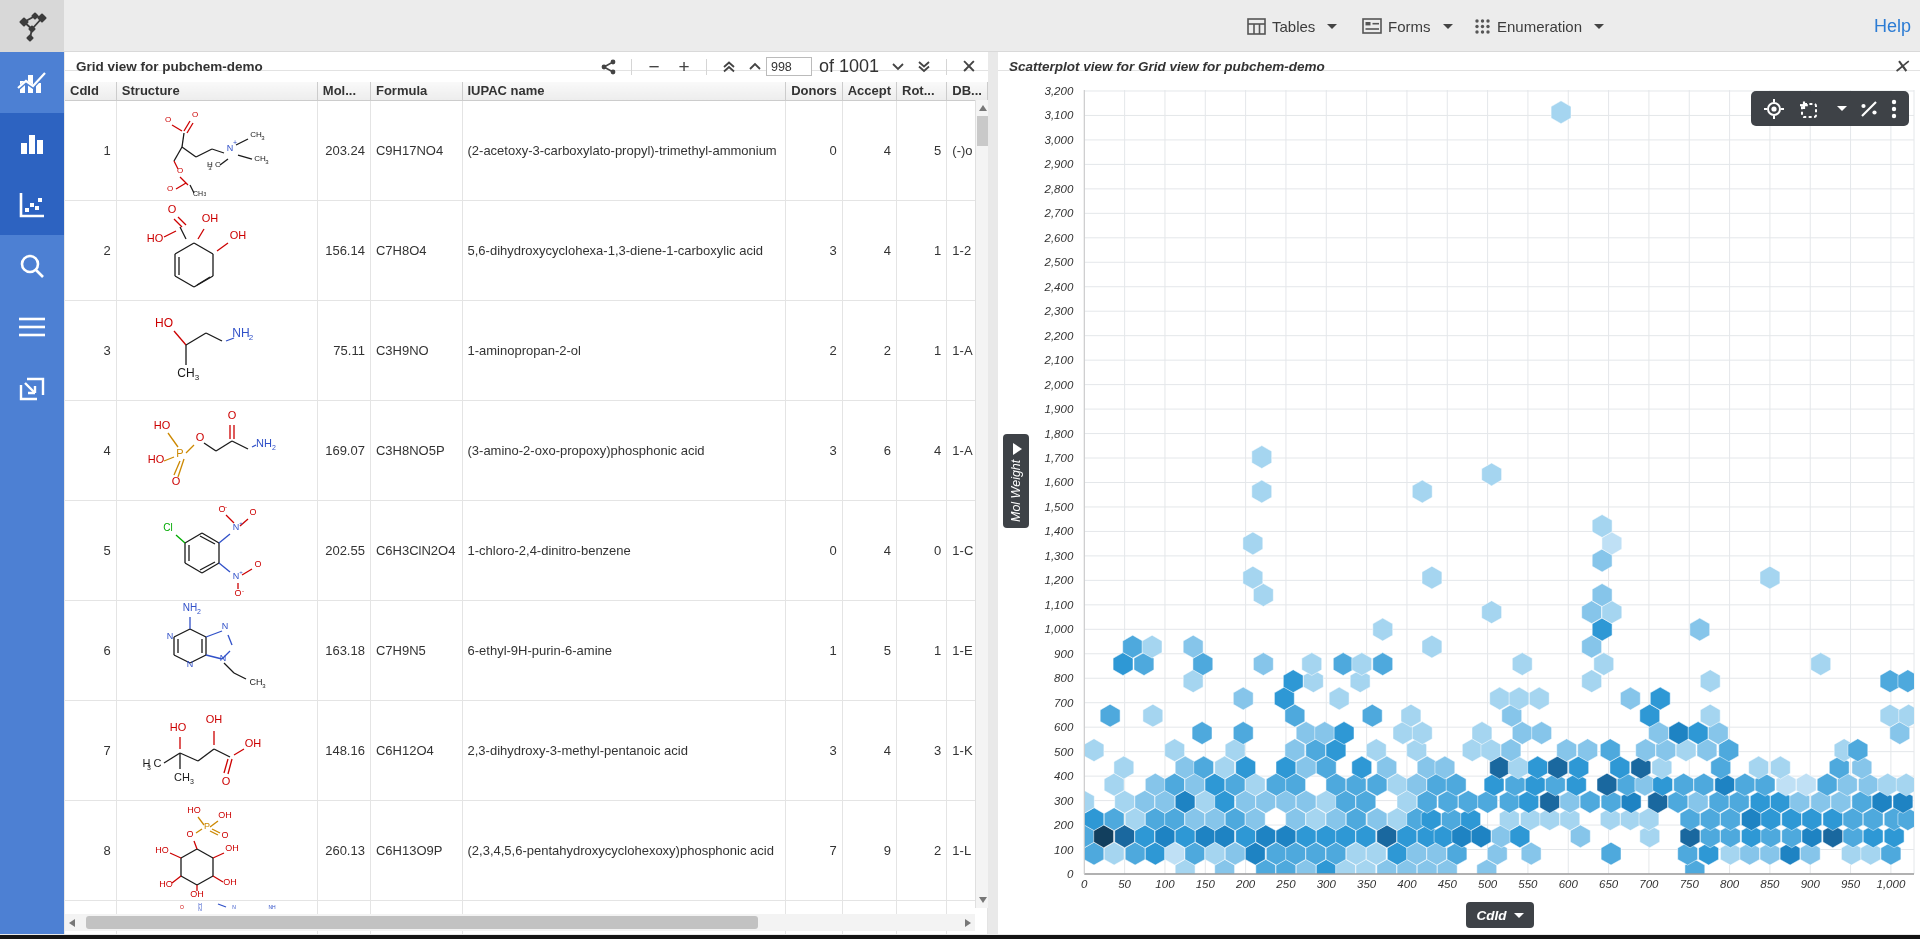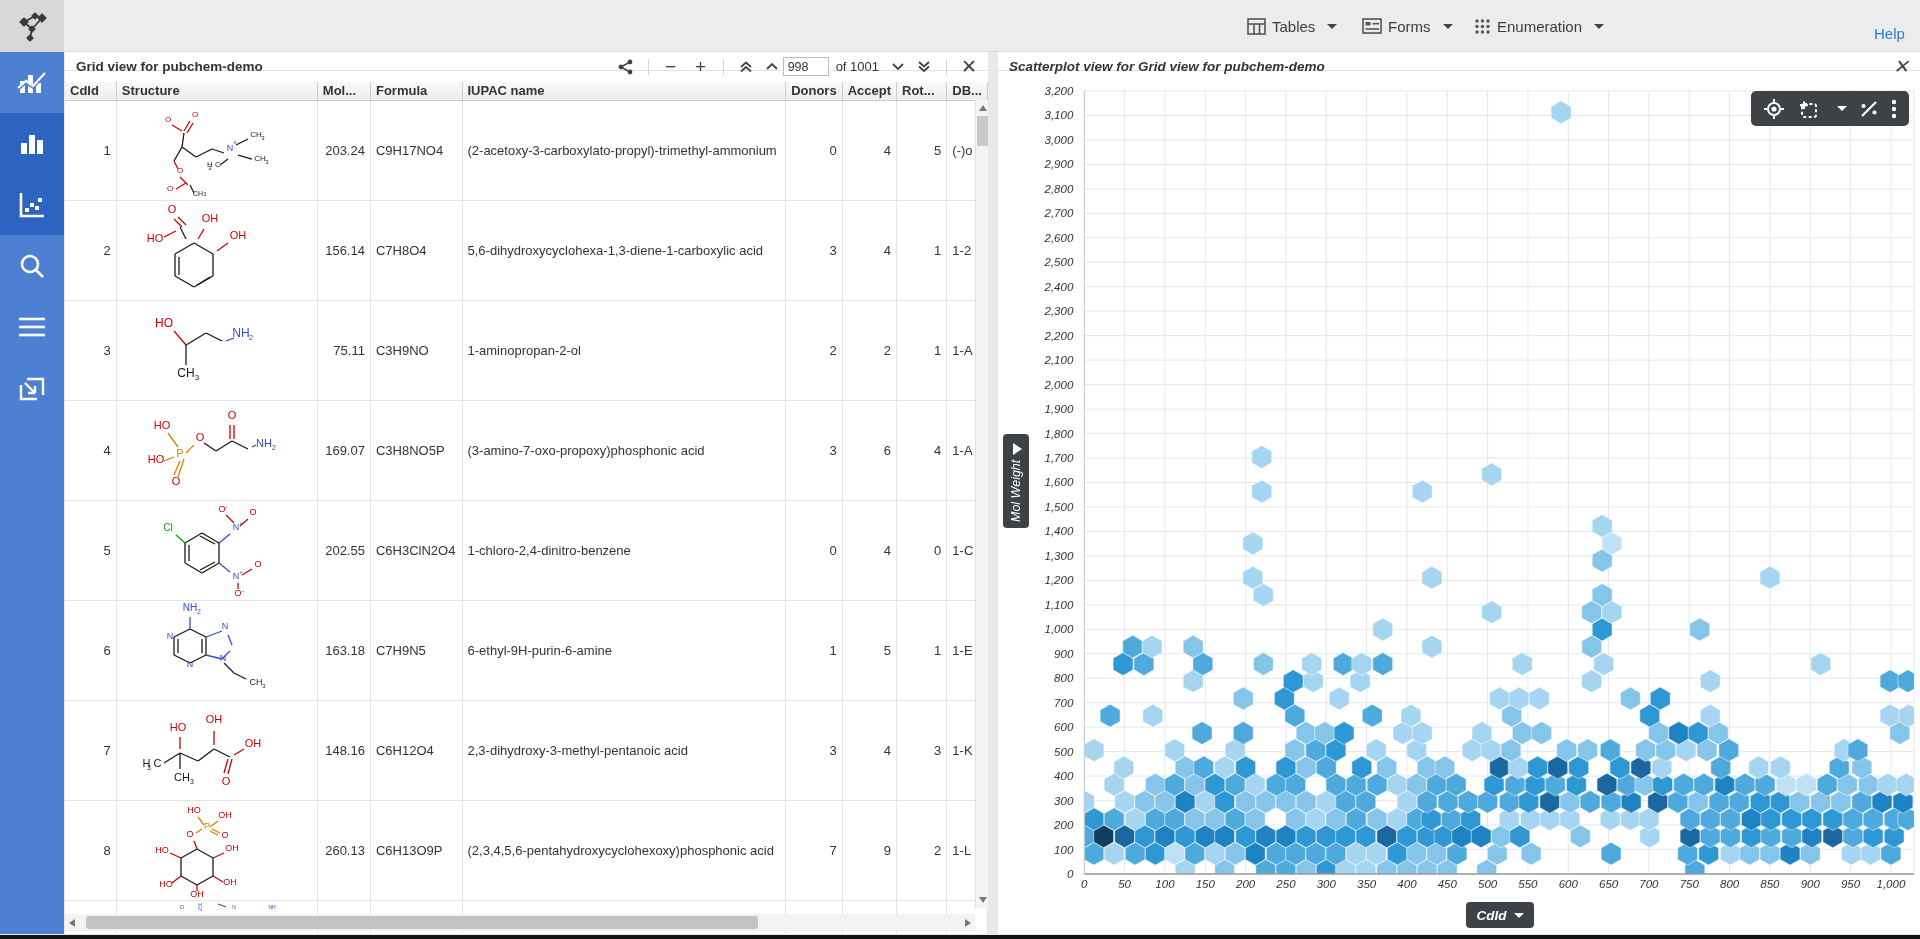--- a/index.html
+++ b/index.html
@@ -4,38 +4,38 @@
 <style>
   * { margin:0; padding:0; box-sizing:border-box; }
   html,body { width:1920px; height:939px; overflow:hidden; }
   body { font-family:"Liberation Sans", sans-serif; background:#e9e9e9; position:relative; }
   
   .topbar { position:absolute; left:0; top:0; width:1920px; height:52px; background:#ececec; border-bottom:1px solid #d9d9d9; }
   .logobox { position:absolute; left:0; top:0; width:64px; height:52px; background:#d8d8d8; display:flex; align-items:center; justify-content:center; }
   .topmenu { position:absolute; top:0; height:52px; display:flex; align-items:center; gap:6px; color:#3c3c3c; font-size:15px; cursor:default; }
   .topmenu .mi { color:#555; display:flex; align-items:center; }
   .caret { width:0; height:0; border-left:5px solid transparent; border-right:5px solid transparent; border-top:5px solid #444; margin-left:6px; }
-  .help { position:absolute; top:7px; height:52px; display:flex; align-items:center; color:#2c7cd4; font-size:15px; }
+  .help { position:absolute; top:0; height:52px; display:flex; align-items:center; color:#2c7cd4; font-size:18px; }
   
   .sidebar { position:absolute; left:0; top:52px; width:64px; height:882px; background:#4d80d3; }
   .sb-item { width:64px; height:61px; display:flex; align-items:center; justify-content:center; }
   .sb-item.active { background:#2d63c1; }
   
   .panel { position:absolute; top:52px; height:882px; background:#fff; overflow:hidden; }
   #gridpanel { left:65px; width:923px; }
   #scatterpanel { left:998px; width:922px;font-style:italic; }
   .phead { position:absolute; left:0; top:0; right:0; height:19px; border-bottom:1px solid #e2e2e2; background:#fff; }
   .ptitle { position:absolute; left:11px; top:7px; font-size:13.5px; font-weight:bold; color:#333; }
   .pclose { position:absolute; top:4px; width:22px; height:22px; color:#444; font-size:19px; line-height:22px; text-align:center; cursor:pointer; }
   
   .gtools { position:absolute; right:8px; top:0; height:29px; display:flex; align-items:center; color:#444; }
   .gtools .sep { width:1px; height:16px; background:#d5d5d5; margin:0 11px; }
   .gtools .tbtn { width:22px; height:22px; display:flex; align-items:center; justify-content:center; cursor:pointer; }
   .pageinput { width:46px; height:19px; border:1px solid #bbb; font-size:12.5px; padding:0 4px; color:#333; font-family:"Liberation Sans",sans-serif; }
-  .oftotal { font-size:13px; color:#333; margin:0 8px 0 7px; }
+  .oftotal { font-size:18px; color:#333; margin:0 8px 0 7px; }
   .minus,.plus { font-size:19px; color:#444; }
   
   table.grid { border-collapse:collapse; table-layout:fixed; position:absolute; left:0; top:30px; }
   table.grid th { height:18px; background:linear-gradient(#f9f9f9,#ededed); border:1px solid #ccc; border-top:none; font-size:13px; color:#333; text-align:left; padding:0 5px; font-weight:bold; white-space:nowrap; overflow:hidden; }
   table.grid td { border:1px solid #e4e4e4; font-size:13px; color:#333; padding:0 5px; white-space:nowrap; overflow:hidden; background:#fff; }
   table.grid tr { height:100px; }
   td.num, th.num { text-align:right; }
   td.structcell { text-align:center; padding:0; }
   
   .vscroll { position:absolute; right:0; top:48px; width:13px; height:808px; background:#f4f4f4; border-left:1px solid #e0e0e0; }
@@ -374,21 +374,21 @@
               <text x="34" y="62" fill="#cc0000" font-size="11" text-anchor="middle" font-family="&quot;Liberation Sans&quot;,sans-serif">HO</text>
               <text x="58" y="56" fill="#cc8800" font-size="11" text-anchor="middle" font-family="&quot;Liberation Sans&quot;,sans-serif">P</text>
               <text x="54" y="84" fill="#cc0000" font-size="11" text-anchor="middle" font-family="&quot;Liberation Sans&quot;,sans-serif">O</text>
               <text x="78" y="40" fill="#cc0000" font-size="11" text-anchor="middle" font-family="&quot;Liberation Sans&quot;,sans-serif">O</text>
               <text x="110" y="18" fill="#cc0000" font-size="11" text-anchor="middle" font-family="&quot;Liberation Sans&quot;,sans-serif">O</text>
               <text x="142" y="46" fill="#3050c8" font-size="11" text-anchor="middle" font-family="&quot;Liberation Sans&quot;,sans-serif">NH</text>
               <text x="152" y="49" fill="#3050c8" font-size="7" text-anchor="middle" font-family="&quot;Liberation Sans&quot;,sans-serif">2</text>
             </svg></td>
           <td class="num">169.07</td>
           <td>C3H8NO5P</td>
-          <td>(3-amino-7-oxo-propoxy)phosphonic acid</td>
+          <td>(3-amino-2-oxo-propoxy)phosphonic acid</td>
           <td class="num">3</td>
           <td class="num">6</td>
           <td class="num">4</td>
           <td>1-A</td>
         </tr>
         <tr>
           <td class="num" style="border-left: none;">5</td>
           <td class="structcell"><svg width="190" height="96" viewBox="0 0 190 96">
               <line x1="80" y1="32" x2="97" y2="42" stroke="#1a1a1a" stroke-width="1.3"></line>
               <line x1="97" y1="42" x2="97" y2="62" stroke="#1a1a1a" stroke-width="1.3"></line>

